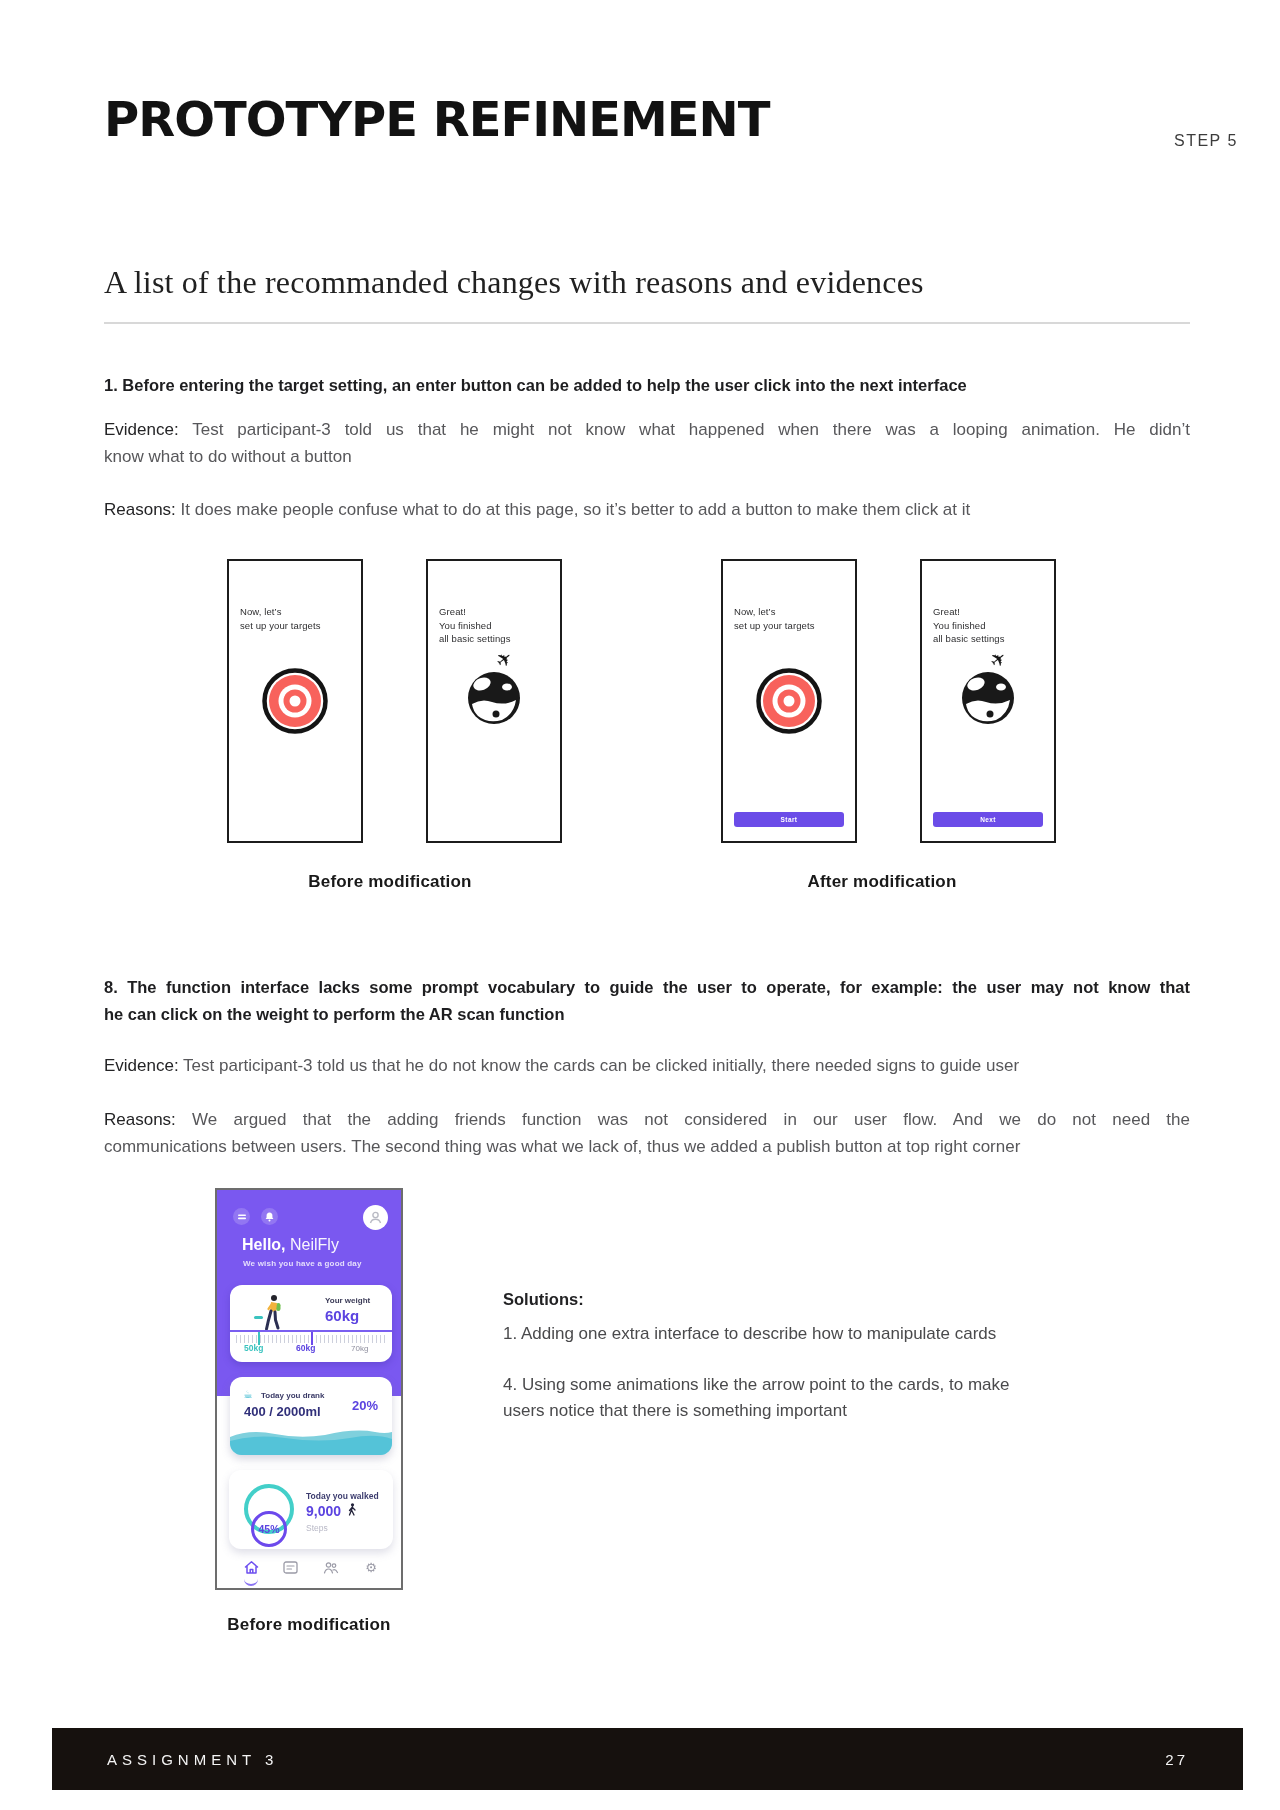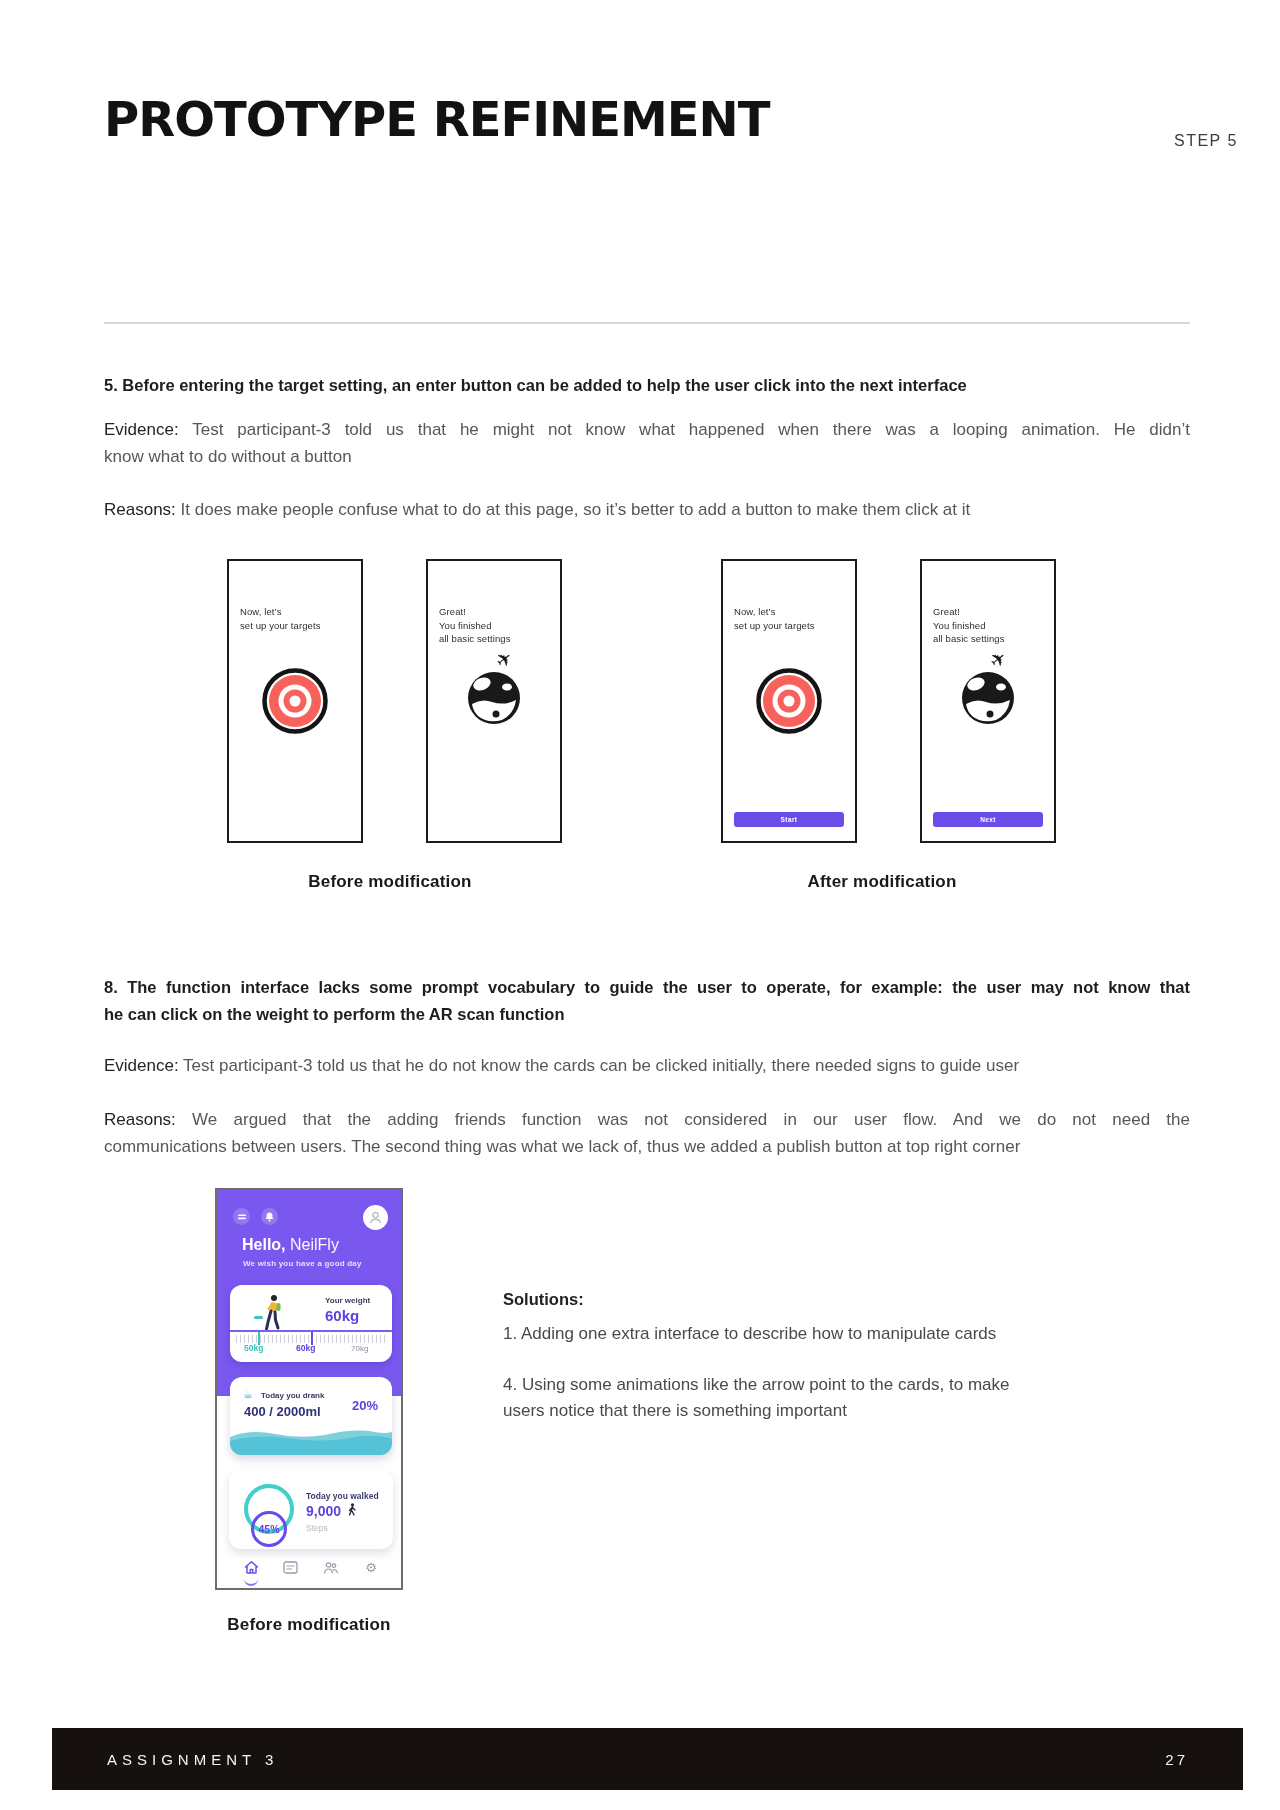--- a/index.html
+++ b/index.html
@@ -96,23 +96,24 @@
   .footer-left{letter-spacing:5px;}
   .footer-page{letter-spacing:3px;}
 </style>
 </head>
 <body>
 
 <div class="page">
 
   <div class="abs doc-title">PROTOTYPE REFINEMENT</div>
   <div class="abs doc-step">STEP 5</div>
+  <div class="abs sec-heading">A list of the recommanded changes with reasons and evidences</div>
   <div class="abs divider"></div>
 
-  <div class="abs bold-title" style="left:104px;top:372px;">5. Before entering the target setting, an enter button can be added to help the user click into the next interface</div>
+  <div class="abs bold-title" style="left:104px;top:372px;">1. Before entering the target setting, an enter button can be added to help the user click into the next interface</div>
   <div class="abs para jline" style="left:104px;top:416px;">
     <span class="b">Evidence:</span><span> Test participant-3 told us that he might not know what happened when there was a looping animation. He didn’t</span>
   </div>
   <div class="abs para" style="left:104px;top:443px;">know what to do without a button</div>
   <div class="abs para" style="left:104px;top:496px;">
     <span class="b">Reasons:</span><span> It does make people confuse what to do at this page, so it’s better to add a button to make them click at it</span>
   </div>
 
   <div class="phone" style="left:227px;">
     <div class="ptext">

